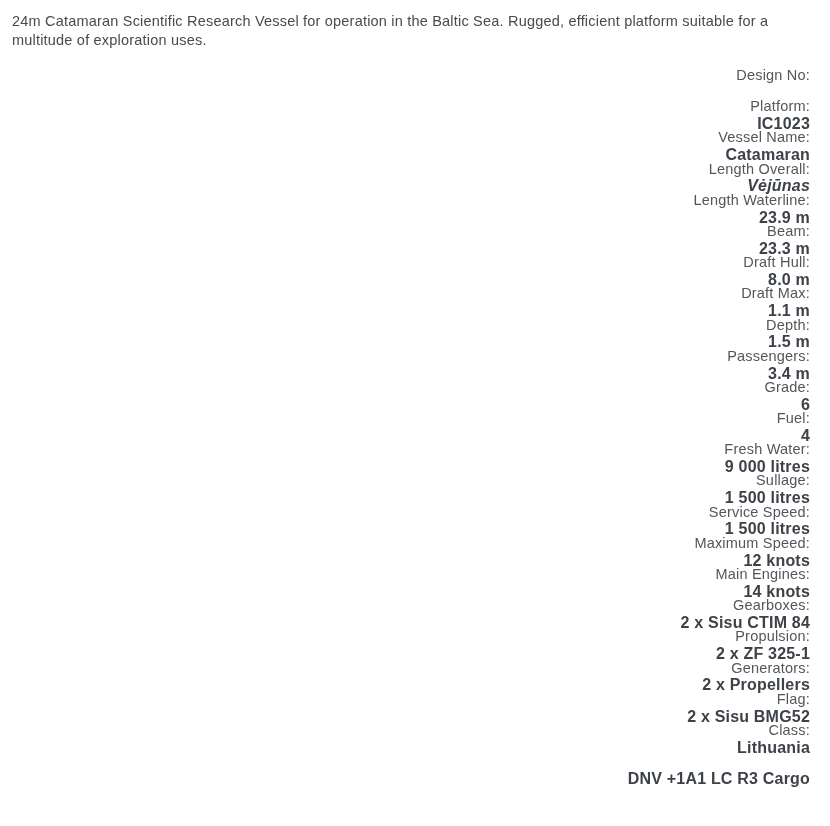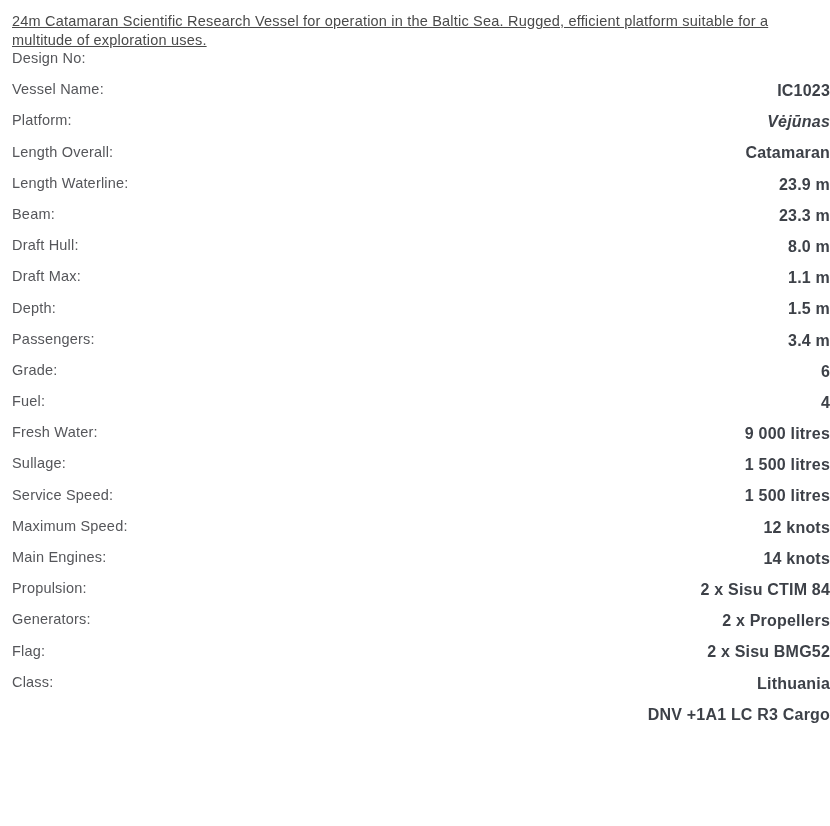--- a/index.html
+++ b/index.html
@@ -23,32 +23,34 @@
     height: 826px;
     background: var(--bg);
     padding-top: 12px;
   }
   .intro {
     padding: 0 18px 0 12px;
     font-size: 14.5px;
     line-height: 19px;
     letter-spacing: 0.2px;
     color: var(--intro-color);
+    margin-bottom: 17px;
     max-width: 820px;
-    text-decoration: underline;
   }
   .spec-table {
     width: 100%;
   }
   .spec-row {
     display: flex;
-    align-items: flex-start;
+    align-items: flex-end;
     justify-content: space-between;
     height: 31.2px;
     padding-left: 12px;
+    padding-right: 20px;
+    flex-direction: column;
   }
   .spec-label {
     font-size: 14.5px;
     letter-spacing: 0.2px;
     color: var(--label-color);
     white-space: nowrap;
   }
   .spec-value {
     font-size: 16px;
     font-weight: 700;
@@ -67,26 +69,26 @@
 
 <div class="page">
   <p class="intro">24m Catamaran Scientific Research Vessel for operation in the Baltic Sea. Rugged, efficient platform suitable for a multitude of exploration uses.</p>
 
   <div class="spec-table" id="spec-table">
       <div class="spec-row">
         <span class="spec-label">Design No:</span>
         <span class="spec-value">IC1023</span>
       </div>
       <div class="spec-row">
+        <span class="spec-label">Platform:</span>
+        <span class="spec-value">Catamaran</span>
+      </div>
+      <div class="spec-row">
         <span class="spec-label">Vessel Name:</span>
         <span class="spec-value italic">Vėjūnas</span>
-      </div>
-      <div class="spec-row">
-        <span class="spec-label">Platform:</span>
-        <span class="spec-value">Catamaran</span>
       </div>
       <div class="spec-row">
         <span class="spec-label">Length Overall:</span>
         <span class="spec-value">23.9 m</span>
       </div>
       <div class="spec-row">
         <span class="spec-label">Length Waterline:</span>
         <span class="spec-value">23.3 m</span>
       </div>
       <div class="spec-row">
@@ -131,20 +133,24 @@
       </div>
       <div class="spec-row">
         <span class="spec-label">Maximum Speed:</span>
         <span class="spec-value">14 knots</span>
       </div>
       <div class="spec-row">
         <span class="spec-label">Main Engines:</span>
         <span class="spec-value">2 x Sisu CTIM 84</span>
       </div>
       <div class="spec-row">
+        <span class="spec-label">Gearboxes:</span>
+        <span class="spec-value">2 x ZF 325-1</span>
+      </div>
+      <div class="spec-row">
         <span class="spec-label">Propulsion:</span>
         <span class="spec-value">2 x Propellers</span>
       </div>
       <div class="spec-row">
         <span class="spec-label">Generators:</span>
         <span class="spec-value">2 x Sisu BMG52</span>
       </div>
       <div class="spec-row">
         <span class="spec-label">Flag:</span>
         <span class="spec-value">Lithuania</span>

